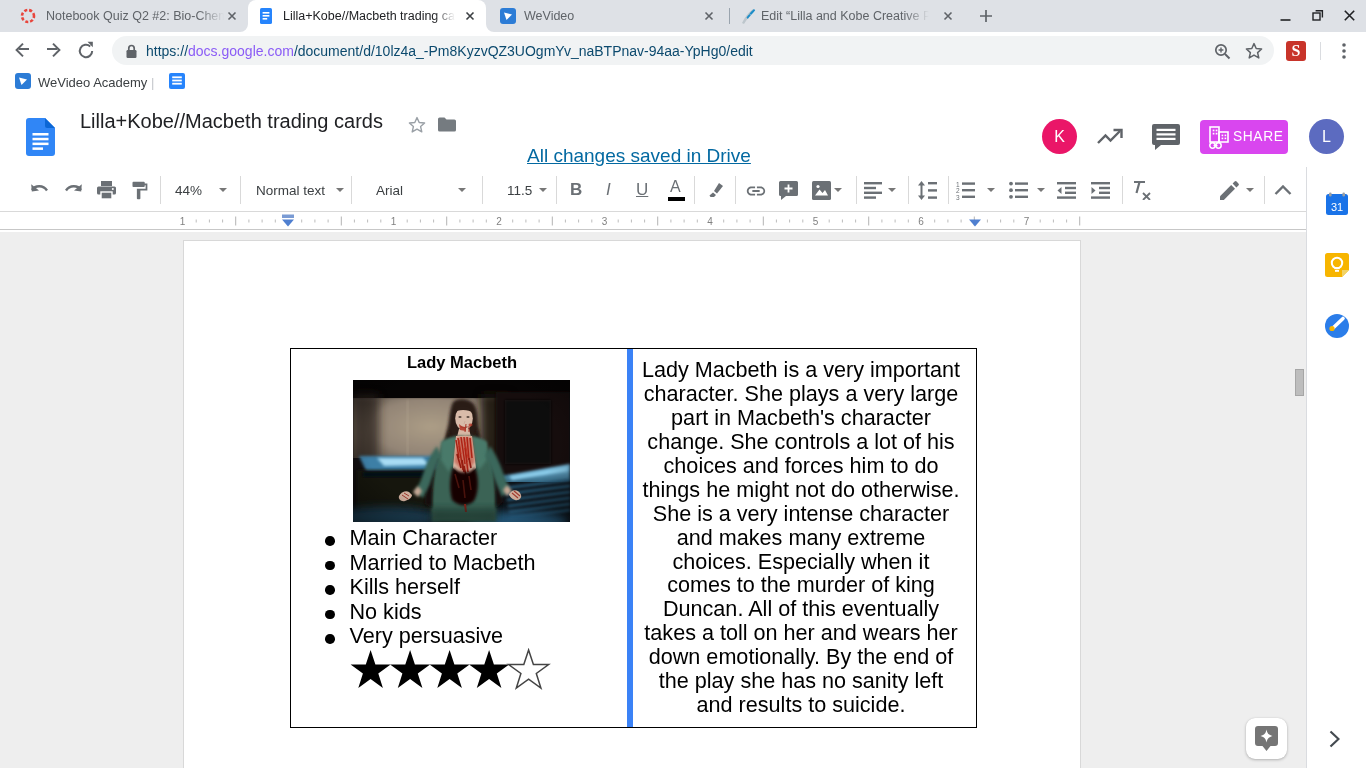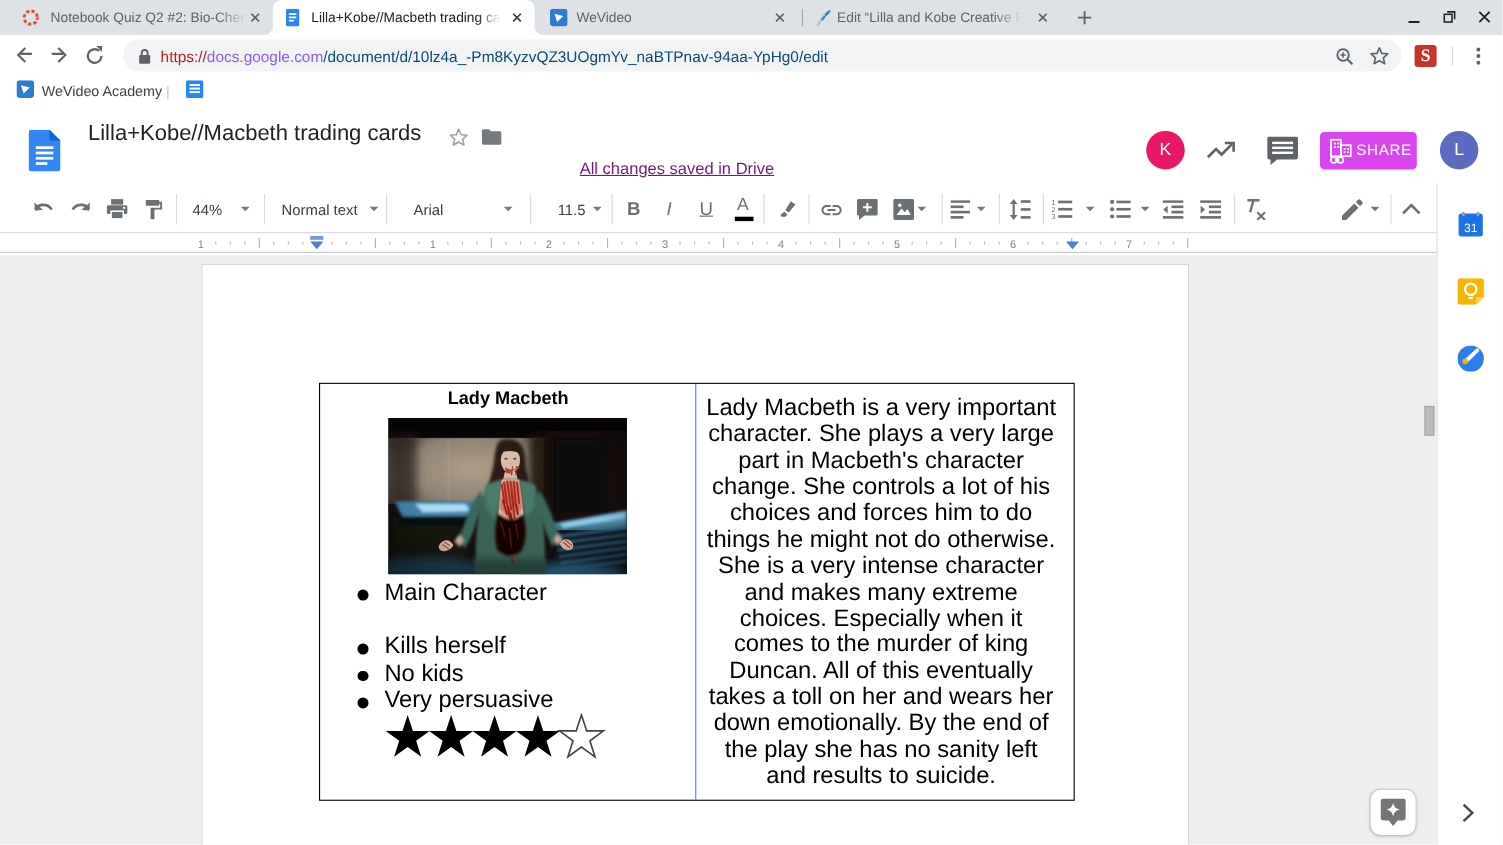--- a/index.html
+++ b/index.html
@@ -20,21 +20,21 @@
   #urltext { position:absolute; left:34px; top:7px; font-size:14px; color:#5f6368; white-space:nowrap; }
 
   
   #bookmarks { position:absolute; left:0; top:70px; width:1366px; height:27px; background:#fff; }
 
   
   #docshead { position:absolute; left:0; top:97px; width:1366px; height:70px; background:#fff; }
   #doctitle { position:absolute; left:80px; top:13px; font-size:20px; color:#202124; }
   #menus { position:absolute; left:80px; top:47px; font-size:15px; color:#3c4043; }
   .mi { display:inline-block; margin-right:18px; }
-  #saved { position:absolute; left:527px; top:48px; font-size:15px; color:#701a75; text-decoration:underline; }
+  #saved { position:absolute; left:527px; top:48px; font-size:19px; color:#0369a1; text-decoration:underline; }
   .avatar { position:absolute; width:35px; height:35px; border-radius:50%; color:#fff; font-size:16px; text-align:center; line-height:35px; }
   #sharebtn { position:absolute; left:1200px; top:23px; width:88px; height:34px; background:#d946ef; border-radius:4px; }
 
   
   #toolbar { position:absolute; left:0; top:167px; width:1366px; height:45px; background:#fff; border-bottom:1px solid #d9d9d9; }
   .tsep { position:absolute; top:9px; width:1px; height:28px; background:#d9d9d9; }
   .tbtxt { position:absolute; font-size:13.5px; color:#3c4043; top:16px; }
   .darr { position:absolute; width:0; height:0; border-left:4px solid transparent; border-right:4px solid transparent; border-top:4px solid #777; top:21px; }
 
   
@@ -42,21 +42,21 @@
 
   
   #docarea { position:absolute; left:0; top:232px; width:1306px; height:536px; background:#eeeeee; }
   #page { position:absolute; left:183px; top:8px; width:898px; height:540px; background:#fff; border:1px solid #d8d8d8; border-bottom:none; }
 
   
   #sidebar { position:absolute; left:1306px; top:167px; width:60px; height:601px; background:#fff; border-left:1px solid #dadce0; }
 
   
   #dtable { position:absolute; left:106px; top:107px; width:687px; height:380px; border:1px solid #000; }
-  #cellL { position:absolute; left:0; top:0; width:342px; height:378px; border-right:1px solid #3b82f6; }
+  #cellL { position:absolute; left:0; top:0; width:342px; height:378px; border-right:6px solid #3b82f6; }
   #cellR { position:absolute; left:342px; top:0; width:343px; height:378px; font-size:21.6px; line-height:23.93px; color:#000; text-align:center; padding-top:9px; padding-right:7px; }
   #ltitle { position:absolute; left:0; top:4px; width:342px; text-align:center; font-weight:bold; font-size:16.5px; color:#000; }
   #pic { position:absolute; left:62px; top:31px; }
   .bul { position:absolute; left:58.5px; font-size:21.6px; line-height:24.4px; color:#000; white-space:nowrap; }
   .bdot { position:absolute; left:-24.5px; top:10.2px; width:9.6px; height:9.6px; border-radius:50%; background:#000; }
   #stars { position:absolute; left:59px; top:299px; }
 </style>
 </head>
 <body>
 <div id="stage">
@@ -137,21 +137,21 @@
     <svg class="abs" style="left:76px;top:9px" width="20" height="20" viewBox="0 0 20 20">
       <path d="M16.2 10 A6.2 6.2 0 1 1 14.2 5.4" fill="none" stroke="#5f6368" stroke-width="2"></path>
       <path d="M11.5 0.8 L16.8 0.8 L16.8 6.2 Z" fill="#5f6368"></path>
     </svg>
     <div id="omnibox">
 
       <svg class="abs" style="left:13px;top:8px" width="13" height="15" viewBox="0 0 13 15">
         <rect x="1.5" y="6" width="10" height="8" rx="1.2" fill="#5f6368"></rect>
         <path d="M3.8 6 L3.8 4.2 A2.7 2.7 0 0 1 9.2 4.2 L9.2 6" fill="none" stroke="#5f6368" stroke-width="1.7"></path>
       </svg>
-      <div id="urltext"><span style="color:#b91c1c">https://</span><span style="color:#8b5cf6">docs.google.com</span><span style="color:#0c4a6e">/document/d/10lz4a_-Pm8KyzvQZ3UOgmYv_naBTPnav-94aa-YpHg0/edit</span></div>
+      <div id="urltext"><span style="color:#0c4a6e">https://</span><span style="color:#8b5cf6">docs.google.com</span><span style="color:#0c4a6e">/document/d/10lz4a_-Pm8KyzvQZ3UOgmYv_naBTPnav-94aa-YpHg0/edit</span></div>
 
       <svg class="abs" style="left:1102px;top:7px" width="17" height="17" viewBox="0 0 17 17">
         <circle cx="7" cy="7" r="5.2" fill="none" stroke="#5f6368" stroke-width="1.7"></circle>
         <path d="M11 11 L15.5 15.5" stroke="#5f6368" stroke-width="1.9"></path>
         <path d="M4.6 7 L9.4 7 M7 4.6 L7 9.4" stroke="#5f6368" stroke-width="1.4"></path>
       </svg>
 
       <svg class="abs" style="left:1133px;top:6px" width="18" height="18" viewBox="0 0 18 18">
         <path d="M9 1.6 L11.2 6.5 L16.6 7 L12.6 10.6 L13.8 15.9 L9 13.1 L4.2 15.9 L5.4 10.6 L1.4 7 L6.8 6.5 Z" fill="none" stroke="#5f6368" stroke-width="1.5" stroke-linejoin="round"></path>
       </svg>
@@ -529,20 +529,21 @@
             <path d="M65 106 L60 112 L65 117 L69 111 Z" fill="#c8a894" filter="url(#b1)"></path>
             <path d="M154 105 L159 111 L154 116 L150 110 Z" fill="#c8a894" filter="url(#b1)"></path>
             <path d="M56 112 C53 110 48 112 46 116 C45 119 48 122 52 121 C55 120 59 118 59 115 Z" fill="#cfae9c"></path>
             <path d="M49 115 L55 119 M51 113 L56 116" stroke="#9c382c" stroke-width="1"></path>
             <path d="M159 111 C162 109 167 111 168 115 C169 118 166 121 162 120 C159 119 156 116 156 114 Z" fill="#cfae9c"></path>
             <path d="M159 113 L165 118 M161 111 L167 116" stroke="#a03a2e" stroke-width="1.1"></path>
             <path d="M77 128 L145 128 L145 142 L77 142 Z" fill="#16312a" opacity="0.55" filter="url(#b2)"></path>
             <rect width="217" height="142" fill="url(#vig)"></rect>
           </svg>
           <div class="bul" style="top:177px"><span class="bdot"></span>Main Character</div>
+          <div class="bul" style="top:201.5px"><span class="bdot"></span>Married to Macbeth</div>
           <div class="bul" style="top:226px"><span class="bdot"></span>Kills herself</div>
           <div class="bul" style="top:250.5px"><span class="bdot"></span>No kids</div>
           <div class="bul" style="top:275px"><span class="bdot"></span>Very persuasive</div>
           <svg id="stars" width="204" height="46" viewBox="0 0 204 46">
               <g id="sg">
                 <polygon points="20.6,2.0 25.4,16.5 40.6,16.5 28.3,25.5 32.9,40.0 20.6,31.1 8.3,40.0 12.9,25.5 0.6,16.5 15.8,16.5" fill="#000"></polygon>
                 <polygon points="60.1,2.0 64.9,16.5 80.1,16.5 67.8,25.5 72.4,40.0 60.1,31.1 47.8,40.0 52.4,25.5 40.1,16.5 55.3,16.5" fill="#000"></polygon>
                 <polygon points="99.6,2.0 104.4,16.5 119.6,16.5 107.3,25.5 111.9,40.0 99.6,31.1 87.3,40.0 91.9,25.5 79.6,16.5 94.8,16.5" fill="#000"></polygon>
                 <polygon points="139.1,2.0 143.9,16.5 159.1,16.5 146.8,25.5 151.4,40.0 139.1,31.1 126.8,40.0 131.4,25.5 119.1,16.5 134.3,16.5" fill="#000"></polygon>
                 <polygon points="178.6,2.0 183.4,16.5 198.6,16.5 186.3,25.5 190.9,40.0 178.6,31.1 166.3,40.0 170.9,25.5 158.6,16.5 173.8,16.5" fill="#fff" stroke="#444" stroke-width="1.5"></polygon>

